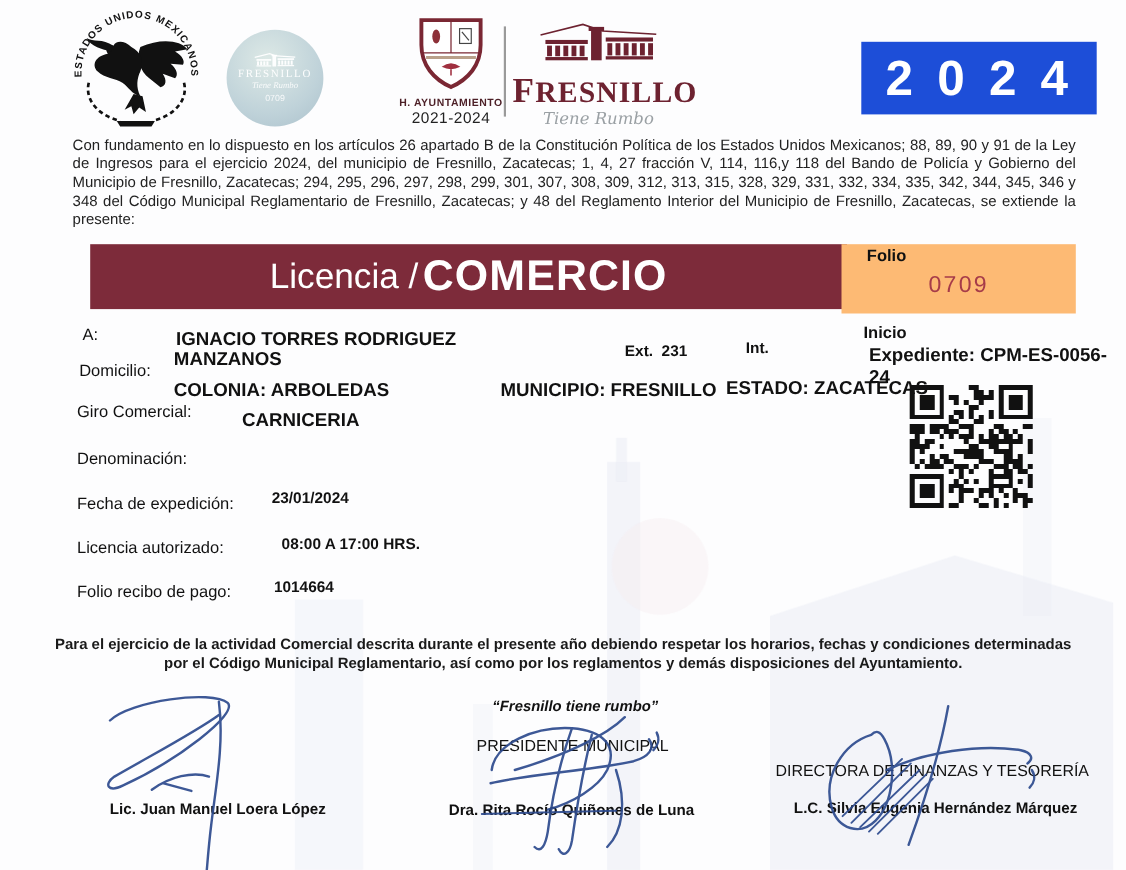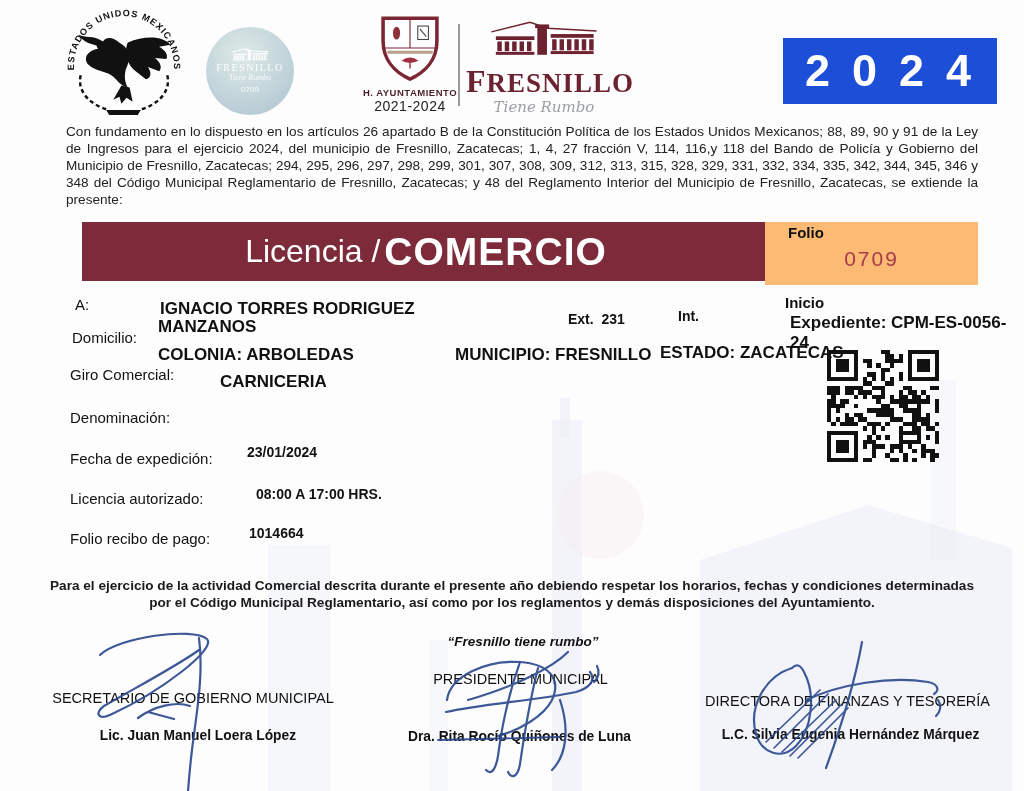--- a/index.html
+++ b/index.html
@@ -531,21 +531,20 @@
         <rect x="4" y="24" width="1" height="1" fill="#111"></rect>
         <rect x="5" y="24" width="1" height="1" fill="#111"></rect>
         <rect x="6" y="24" width="1" height="1" fill="#111"></rect>
       </svg>
   </div>
 
   <div class="abs footer-par">Para el ejercicio de la actividad Comercial descrita durante el presente año debiendo respetar los horarios, fechas y condiciones determinadas por el Código Municipal Reglamentario, así como por los reglamentos y demás disposiciones del Ayuntamiento.</div>
 
   <div class="abs motto" style="left:418px; top:634px; width:210px;">“Fresnillo tiene rumbo”</div>
 
-  <div class="abs sig-title" style="left:48px; top:690px; width:290px;">SECRETARIO DE GOBIERNO MUNICIPAL</div>
   <div class="abs sig-name" style="left:68px; top:728px; width:260px;">Lic. Juan Manuel Loera  López</div>
 
   <div class="abs sig-title" style="left:408px; top:671px; width:225px;">PRESIDENTE MUNICIPAL</div>
   <div class="abs sig-name" style="left:392px; top:729px; width:255px;">Dra. Rita Rocío Quiñones de Luna</div>
 
   <div class="abs sig-title" style="left:700px; top:693px; width:295px;">DIRECTORA DE FINANZAS Y TESORERÍA</div>
   <div class="abs sig-name" style="left:708px; top:727px; width:285px;">L.C. Silvia Eugenia Hernández Márquez</div>
 
   <svg class="abs overlay" viewBox="0 0 1024 791">
     <g fill="none" stroke="#2d4a8e" stroke-width="2.2" stroke-linecap="round" opacity="0.92">

